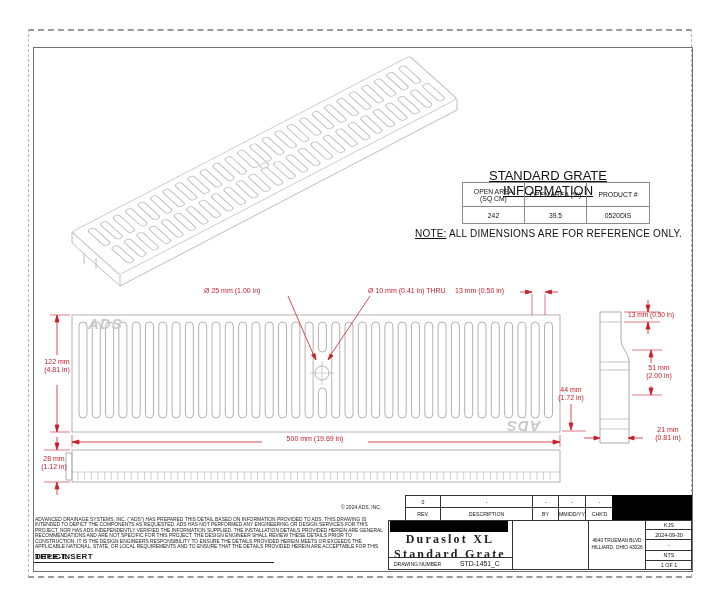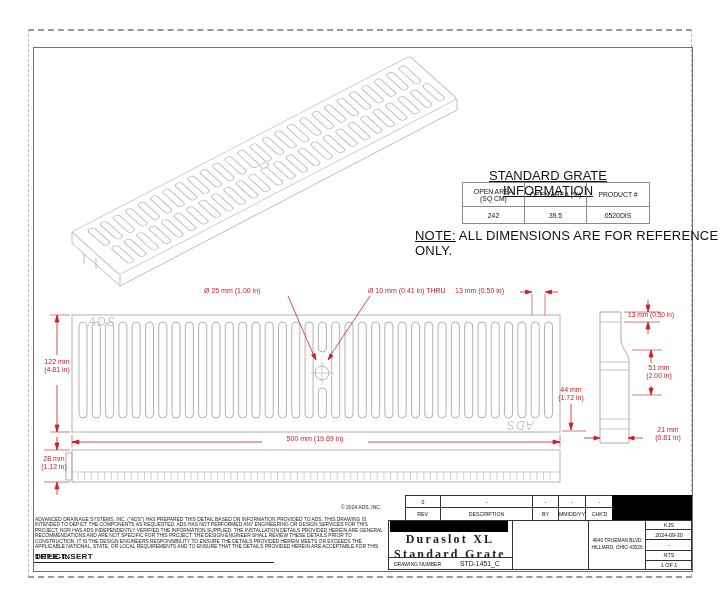--- a/index.html
+++ b/index.html
@@ -8,32 +8,32 @@
   .abs{position:absolute;}
   
   .crop{position:absolute;border-top:2px dashed #9a9a9a;}
   .cropv{position:absolute;border-left:1px dashed #b5b5b5;}
   
   #border{position:absolute;left:33px;top:47px;width:658px;height:523px;border:1.5px solid #6f6f6f;}
   
   .dim{position:absolute;color:#c8202a;font-size:7px;line-height:1.15;white-space:pre-line;text-align:center;}
   .dim-l{text-align:left;}
   
-  .wm{position:absolute;color:#c9c9c9;font-size:12px;font-weight:normal;font-style:italic;letter-spacing:1px;}
+  .wm{position:absolute;color:#c9c9c9;font-size:15px;font-weight:bold;font-style:italic;letter-spacing:1px;}
   
   #gi-title{position:absolute;left:454px;top:168px;width:188px;text-align:center;font-size:13px;text-decoration:underline;}
   #gi-table{position:absolute;left:462px;top:182px;width:186px;border:0.8px solid #8a8a8a;display:flex;flex-direction:column;}
   .gi-row{display:flex;}
   .gi-cell{width:62px;box-sizing:border-box;border-right:0.8px solid #8a8a8a;border-bottom:0.8px solid #8a8a8a;
            display:flex;align-items:center;justify-content:center;text-align:center;font-size:6.8px;white-space:pre-line;}
   .gi-cell:last-child{border-right:none;}
   .gi-row:last-child .gi-cell{border-bottom:none;}
   .gi-head{height:24px;}
   .gi-val{height:16px;}
-  #note{position:absolute;left:415px;top:228px;font-size:13px;letter-spacing:0.2px;}
+  #note{position:absolute;left:415px;top:228px;font-size:10px;letter-spacing:0.2px;}
   #note .u{text-decoration:underline;}
   
   #disclaimer{position:absolute;left:35px;top:517px;width:358px;font-size:4.9px;line-height:1.1;white-space:pre-line;color:#1a1a1a;}
   #overlap-a,#overlap-b{position:absolute;left:35px;top:552px;font-size:8px;font-weight:bold;letter-spacing:0.3px;color:#1a1a1a;}
   #overlap-line{position:absolute;left:34px;top:562px;width:240px;border-top:1.5px solid #222;}
   .blackbox{position:absolute;background:#000;}
   #rev-table{position:absolute;left:405px;top:495px;display:flex;flex-direction:column;border:0.8px solid #333;}
   .rev-row{display:flex;}
   .rev-cell{box-sizing:border-box;border-right:0.8px solid #333;display:flex;align-items:center;justify-content:center;
             font-size:5.2px;height:12px;}

